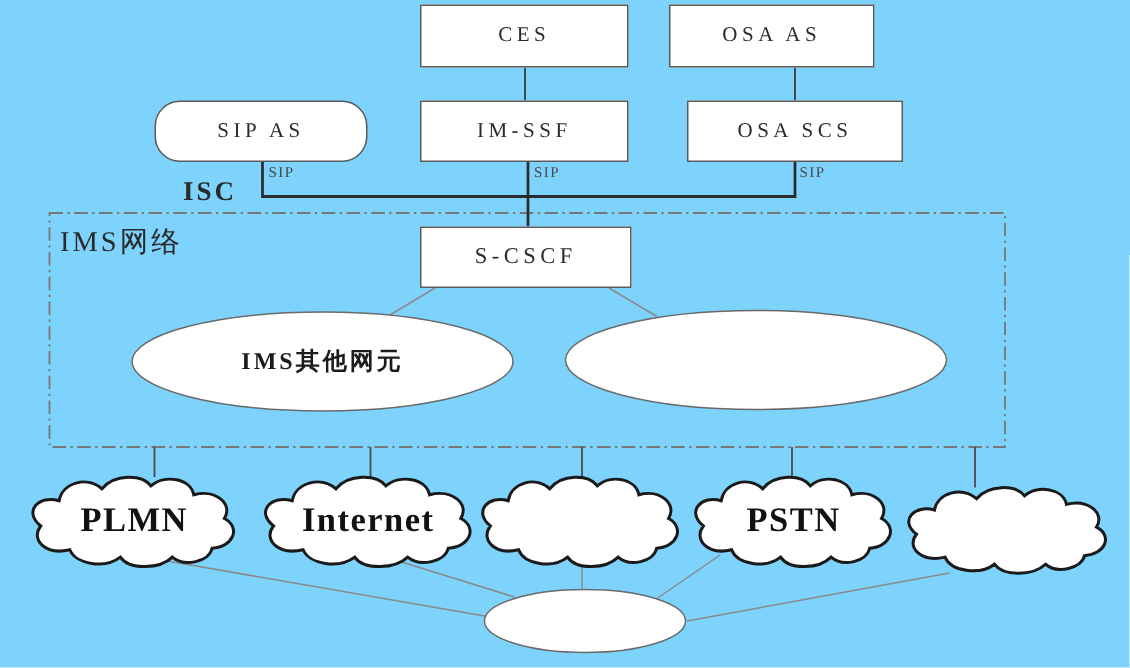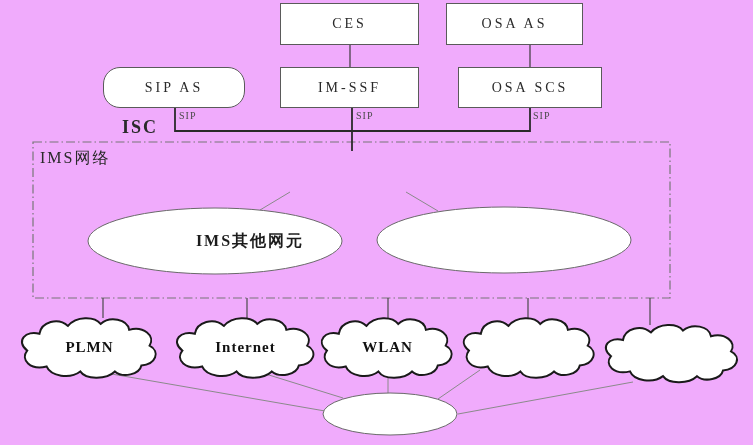--- a/index.html
+++ b/index.html
@@ -1,44 +1,44 @@
 <!DOCTYPE html>
 <html><head>
 <meta charset="utf-8">
 <style>
   html,body{margin:0;padding:0;background:#ffffff;}
   .stage{
     position:relative;
     width:753px;height:445px;
-    background:#f0abfc;
+    background:#7dd3fc;
     font-family:"Liberation Serif","DejaVu Serif",serif;
     color:#1c1c1c;
     overflow:hidden;
   }
   .stage svg{position:absolute;left:0;top:0;}
   .node{
     position:absolute;
     border:1px solid #5a5a5a;
     background:#ffffff;
     display:flex;align-items:center;justify-content:center;
     font-size:14px;letter-spacing:3px;
     color:#2a2a2a;
     box-sizing:border-box;
   }
   .lbl{position:absolute;white-space:nowrap;color:#2a2a2a;}
   .lbl-isc{font-size:18px;font-weight:bold;letter-spacing:2px;}
   .lbl-sip{font-size:10px;letter-spacing:1px;color:#4a4a4a;}
-  .lbl-ims-net{font-size:16px;letter-spacing:2px;}
+  .lbl-ims-net{font-size:19px;letter-spacing:2px;}
   .ellipse-label{
     position:absolute;display:flex;align-items:center;justify-content:center;
     font-weight:bold;font-size:16px;letter-spacing:2px;color:#1c1c1c;
   }
   .cloud-label{
     position:absolute;display:flex;align-items:center;justify-content:center;
-    font-weight:bold;font-size:15px;letter-spacing:1px;color:#111;
+    font-weight:bold;font-size:23px;letter-spacing:1px;color:#111;
   }
   .cloud-label.small{font-size:15px;font-weight:normal;letter-spacing:1px;}
   .user-label{
     position:absolute;display:flex;align-items:center;justify-content:center;
     font-size:15px;letter-spacing:2px;color:#2a2a2a;font-weight:normal;
   }
 </style>
 </head>
 <body>
 
@@ -83,26 +83,27 @@
     </g>
 
     <ellipse cx="390" cy="414" rx="67" ry="21" fill="#ffffff" stroke="#6a6a6a" stroke-width="1"></ellipse>
   </svg>
 
   <div class="node" style="left:280px;top:3px;width:139px;height:42px;">CES</div>
   <div class="node" style="left:446px;top:3px;width:137px;height:42px;">OSA AS</div>
   <div class="node" style="left:103px;top:67px;width:142px;height:41px;border-radius:17px;">SIP AS</div>
   <div class="node" style="left:458px;top:67px;width:144px;height:41px;">OSA SCS</div>
   <div class="node" style="left:280px;top:67px;width:139px;height:41px;">IM-SSF</div>
+  <div class="node" style="left:280px;top:151px;width:141px;height:41px;font-size:15px;">S-CSCF</div>
 
   <div class="lbl lbl-isc" style="left:122px;top:117px;width:50px;text-align:left;">ISC</div>
   <div class="lbl lbl-sip" style="left:179px;top:110px;">SIP</div>
   <div class="lbl lbl-sip" style="left:356px;top:110px;">SIP</div>
   <div class="lbl lbl-sip" style="left:533px;top:110px;">SIP</div>
   <div class="lbl lbl-ims-net" style="left:40px;top:148px;">IMS网络</div>
 
-  <div class="ellipse-label" style="left:88px;top:231px;width:254px;height:20px;padding-left:35px;">IMS其他网元</div>
+  <div class="ellipse-label" style="left:88px;top:231px;width:254px;height:20px;">IMS其他网元</div>
 
   <div class="cloud-label" style="left:18px;top:336px;width:143px;height:22px;">PLMN</div>
   <div class="cloud-label" style="left:173px;top:336px;width:145px;height:22px;">Internet</div>
-  <div class="cloud-label" style="left:318px;top:336px;width:139px;height:22px;">WLAN</div>
+  <div class="cloud-label" style="left:460px;top:336px;width:138px;height:22px;">PSTN</div>
 
 </div>
 
 </body></html>

